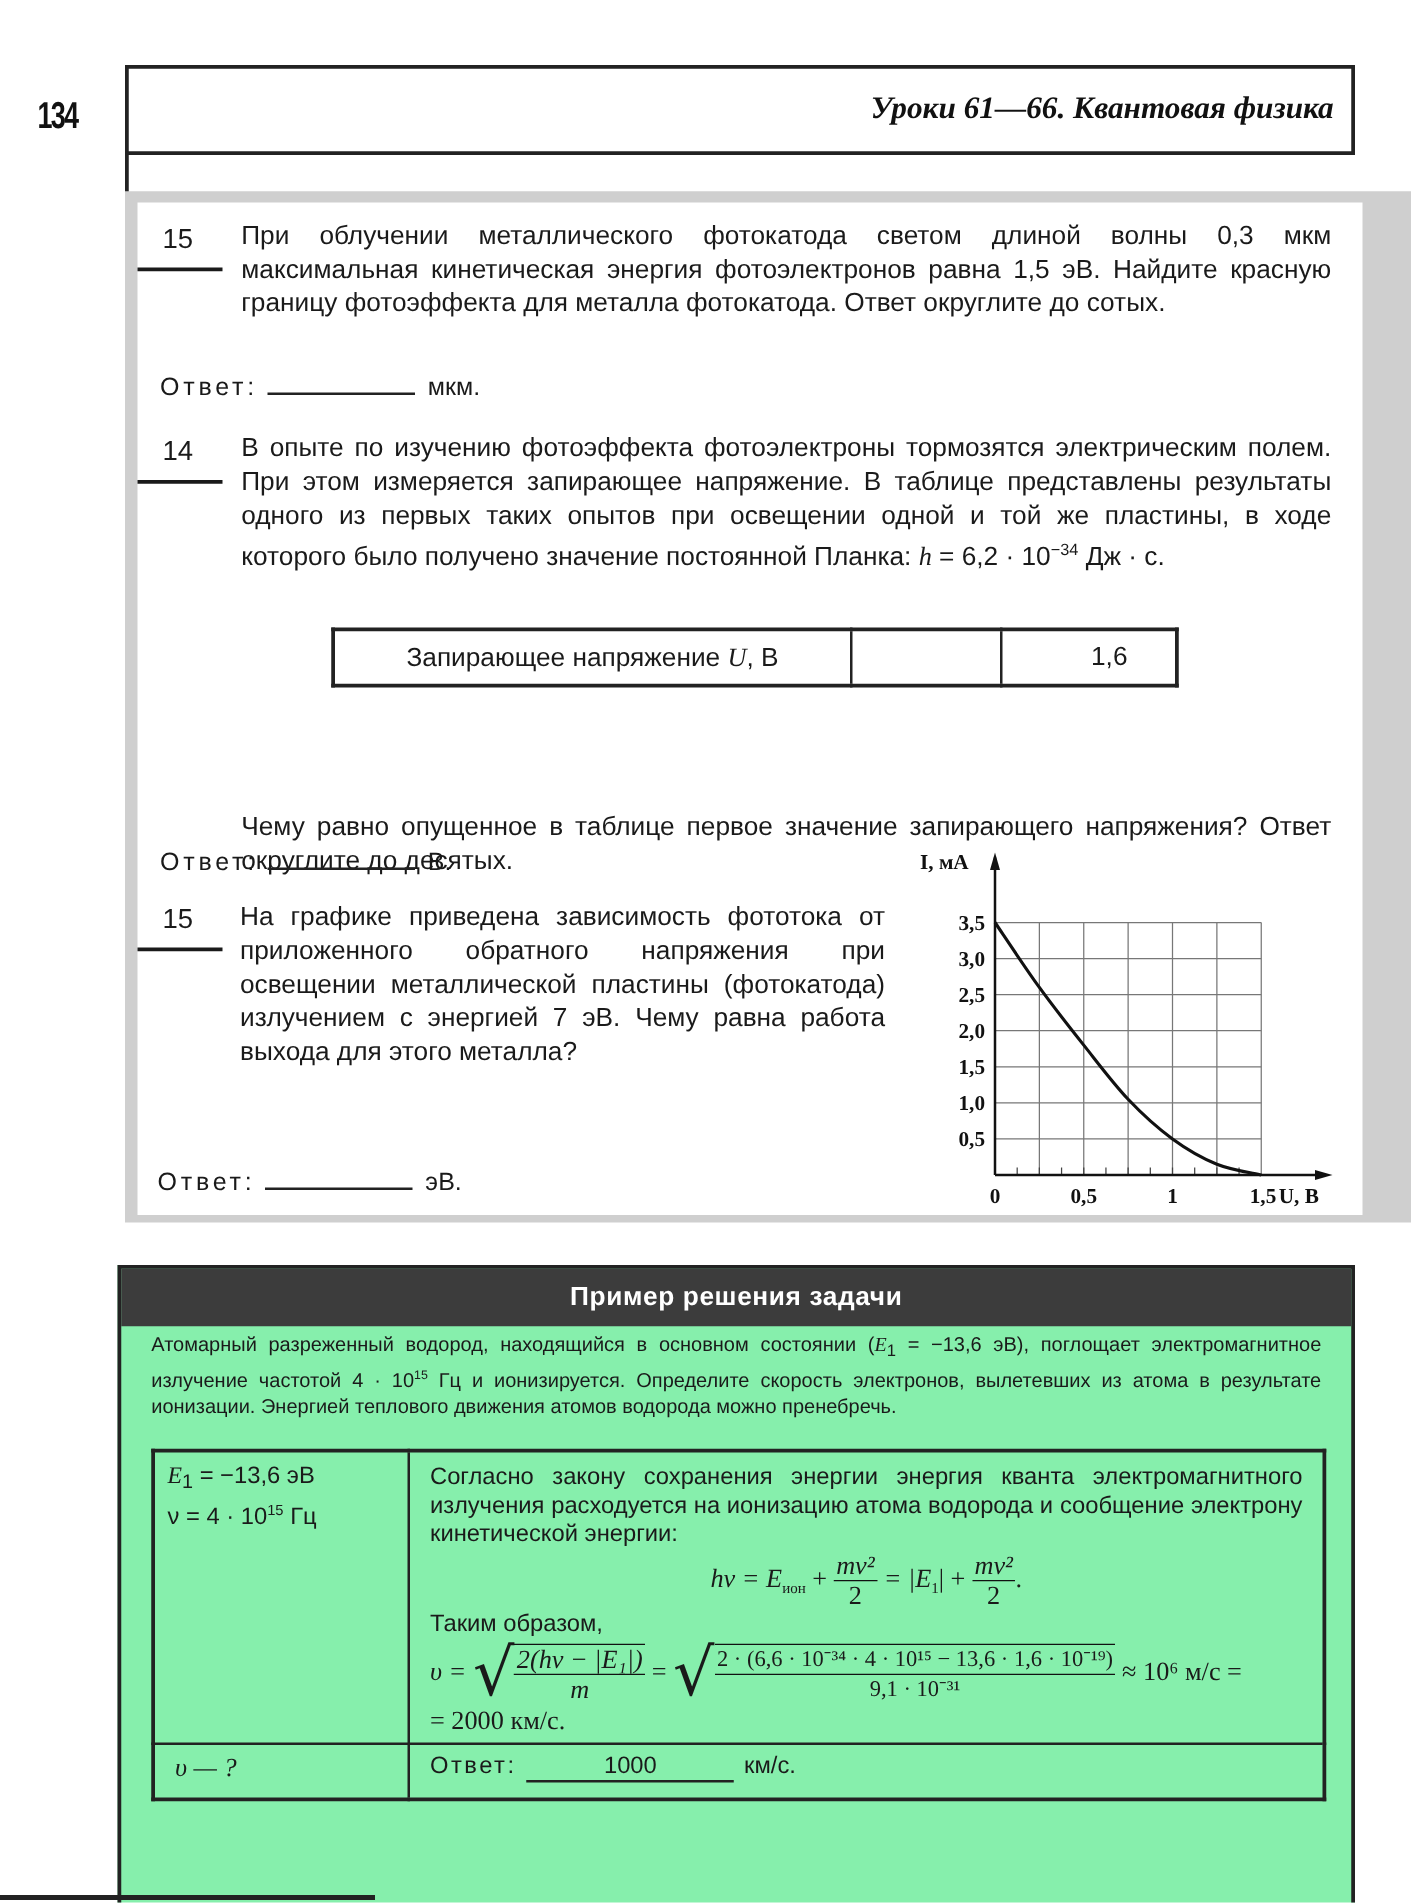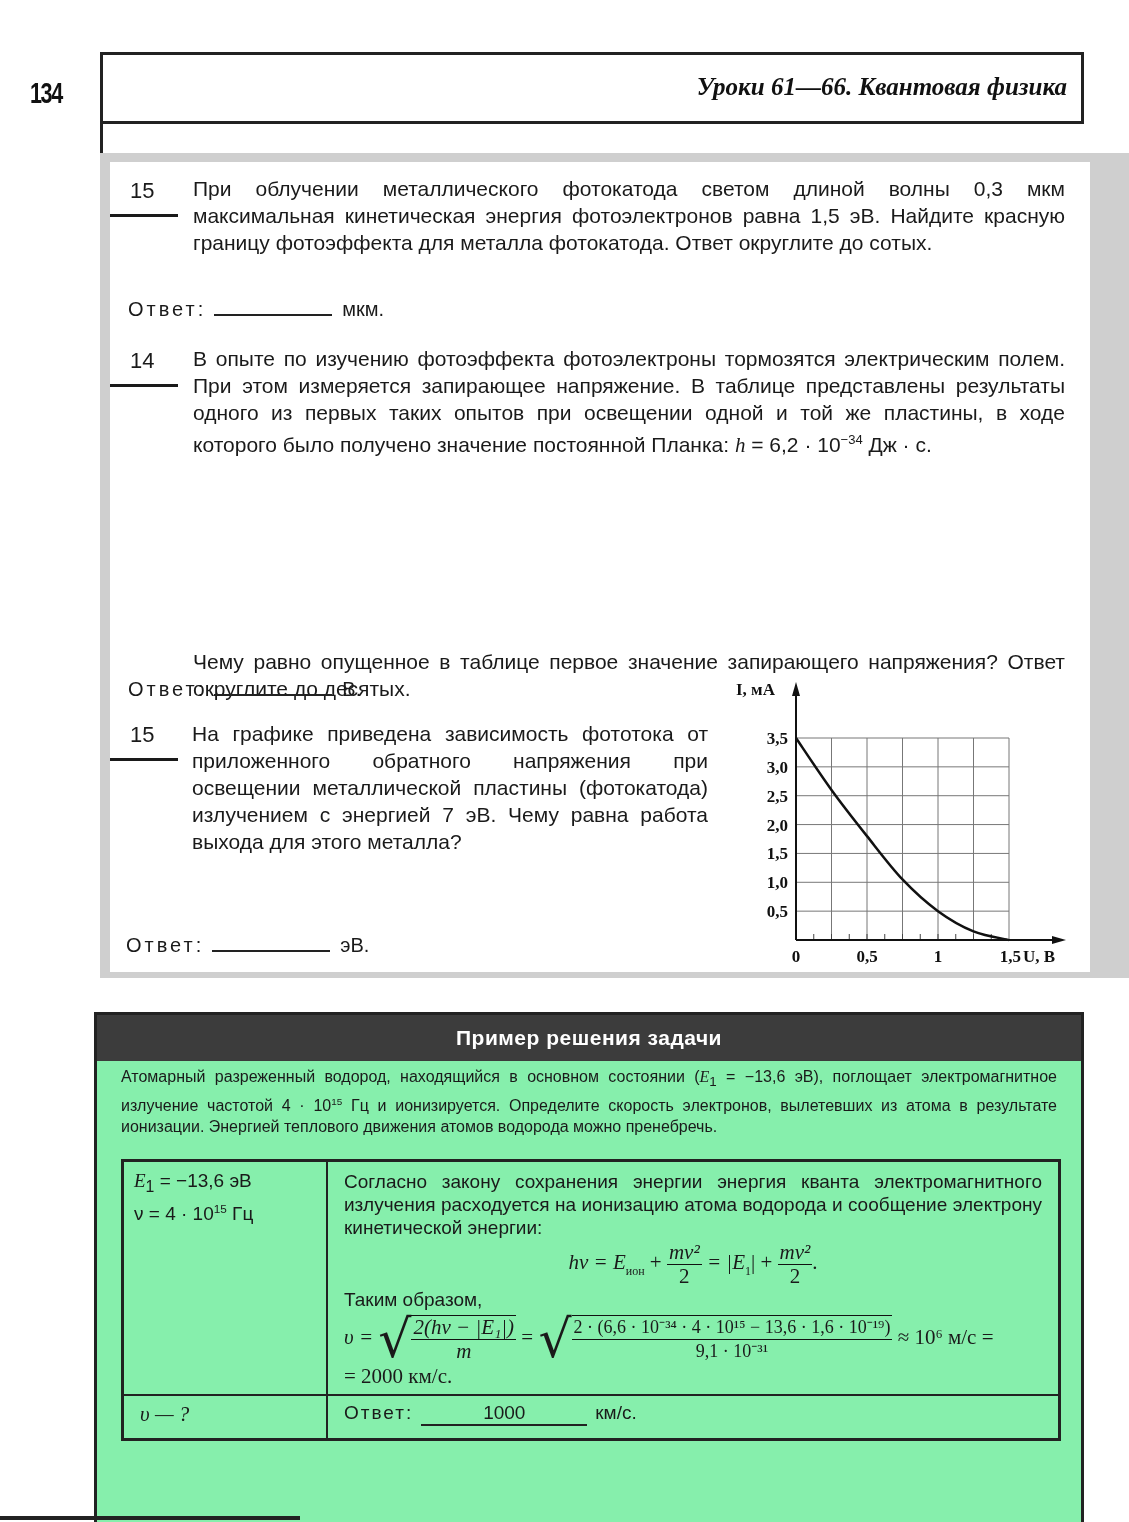--- a/index.html
+++ b/index.html
@@ -123,20 +123,25 @@
 <div class="answer-line" style="left:128px;top:296px;">
   <span class="lbl">Ответ:</span><span class="blank"></span><span>мкм.</span>
 </div>
 
 <div class="task-num" style="left:130px;top:348px;">14</div>
 <div class="task-rule" style="left:110px;top:384px;"></div>
 <div class="task-text" style="left:193px;top:345px;width:872px;"><span>В опыте по изучению фотоэффекта фотоэлектроны тормозятся электрическим полем. При этом измеряется запирающее напряжение. В таблице представлены результаты одного из первых таких опытов при освещении одной и той же пластины, в ходе которого было получено значение постоянной Планка: </span><span class="var-i">h</span><span> = 6,2 · 10</span><sup>−34</sup><span> Дж · с.</span></div>
 
 <table class="data-table">
   <tbody>
+      <tr>
+    <td class="hdr"><span>Запирающее напряжение </span><span class="var-i">U</span><span>, В</span></td>
+    <td class="val"></td>
+    <td class="val2">1,6</td>
+  </tr>
 </tbody>
   </table>
 
 <div class="task-text" style="left:193px;top:648px;width:872px;">Чему равно опущенное в таблице первое значение запирающего напряжения? Ответ округлите до десятых.</div>
 <div class="answer-line" style="left:128px;top:676px;">
   <span class="lbl">Ответ:</span><span class="blank"></span><span>В.</span>
 </div>
 
 <div class="task-num" style="left:130px;top:722px;">15</div>
 <div class="task-rule" style="left:110px;top:758px;"></div>

